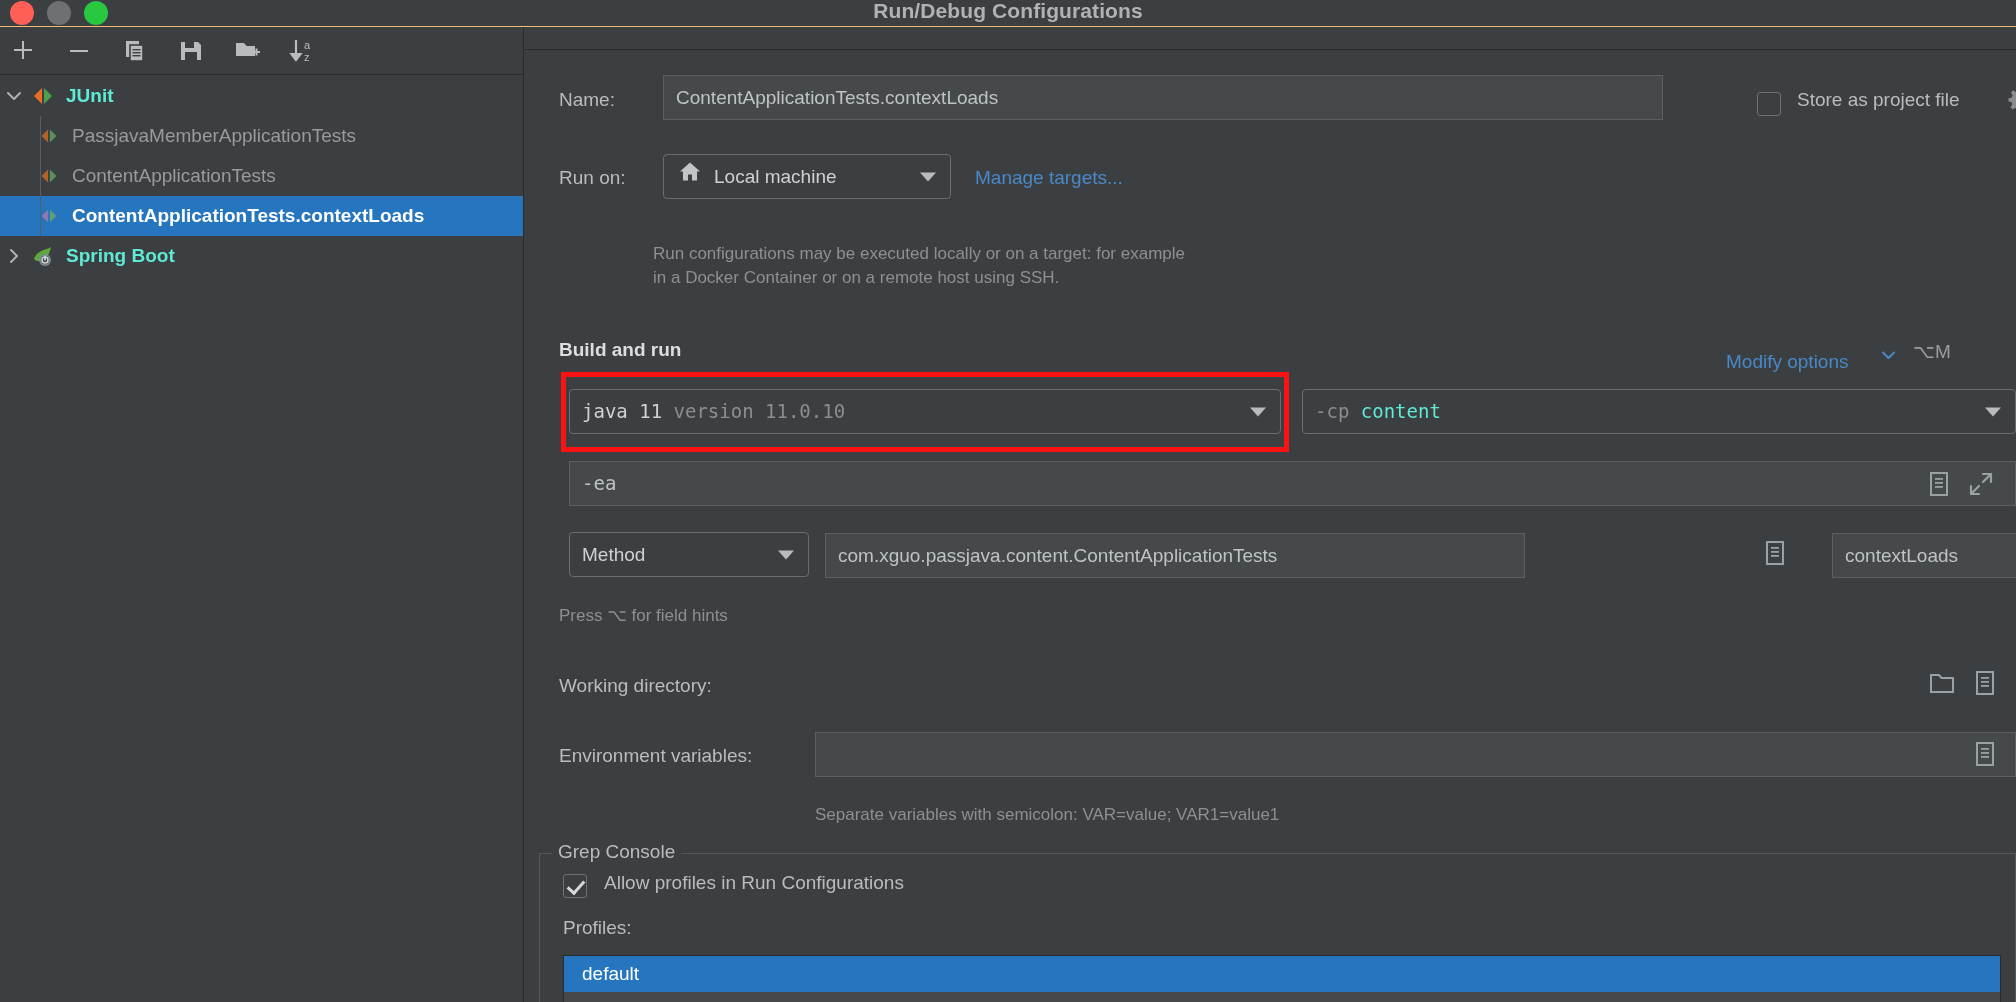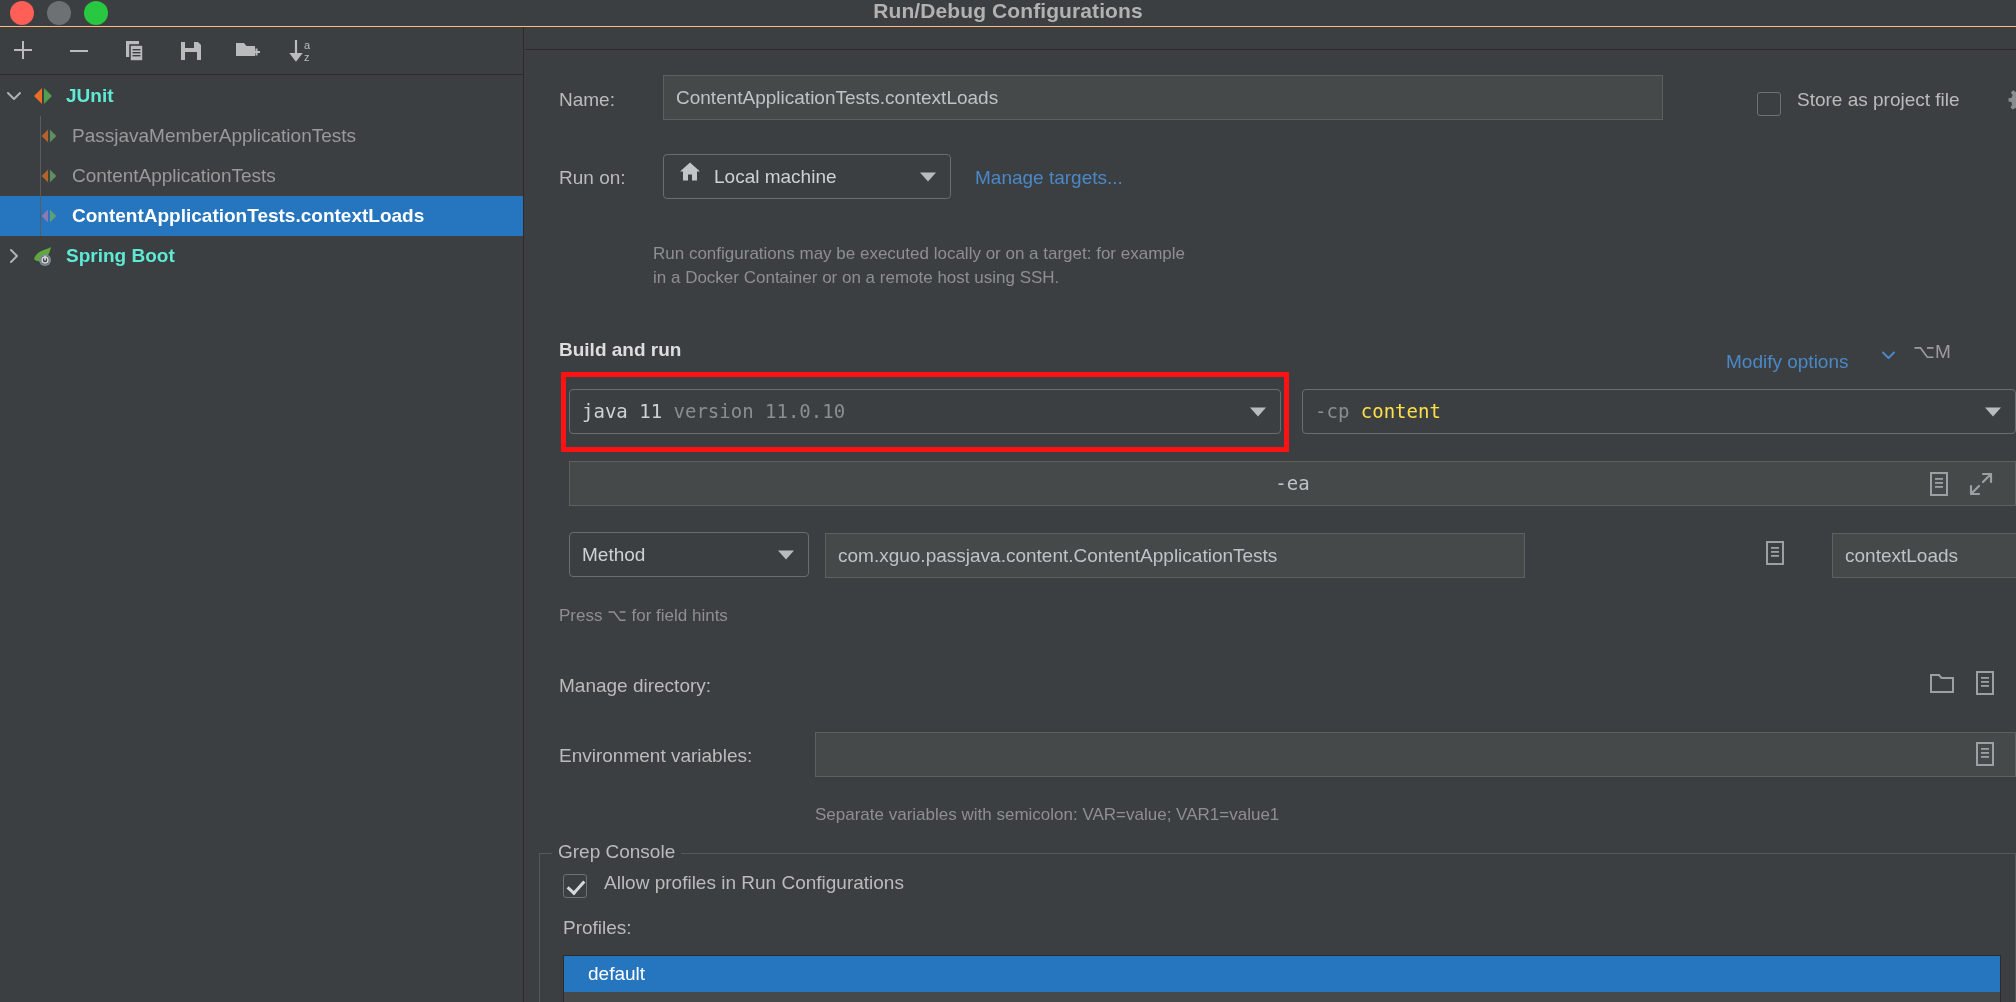--- a/index.html
+++ b/index.html
@@ -71,21 +71,21 @@
     border-bottom: 1px solid #2b2b2b; background: #3c3f41;
   }
 
   .lbl { color: #bbbbbb; font-size: 19px; }
 
   .field {
     background: #45494a; border: 1px solid #5e6060; color: #bfc3c7;
     font-size: 19px; height: 45px; line-height: 43px; padding: 0 12px;
     white-space: nowrap; overflow: hidden;
   }
-  .field.mono { font-family: "DejaVu Sans Mono", monospace; font-size: 19px; text-align: center; }
+  .field.mono { font-family: "DejaVu Sans Mono", monospace; font-size: 19px; }
   .combo {
     background: #3c3f41; border: 1px solid #6a6d6f; border-radius: 4px;
     color: #cfd2d4; font-size: 19px; height: 45px; line-height: 43px;
     padding: 0 12px; position: relative; white-space: nowrap; overflow: hidden;
   }
   .caret {
     position: absolute; right: 14px; top: 50%; transform: translateY(-50%);
     width: 0; height: 0; border-left: 8px solid transparent;
     border-right: 8px solid transparent; border-top: 9px solid #b9bcbe;
   }
@@ -114,21 +114,21 @@
     position: absolute; border: 1px solid #555859;
   }
   .fieldset-legend {
     position: absolute; top: -13px; left: 12px; background: #3c3f41;
     padding: 0 6px; color: #bbbbbb; font-size: 19px;
   }
   .listbox {
     position: absolute; background: #45494a; border: 1px solid #2b2b2b;
   }
   .listitem {
-    height: 36px; line-height: 36px; padding-left: 24px; font-size: 19px;
+    height: 36px; line-height: 36px; padding-left: 18px; font-size: 19px;
     color: #ffffff;
   }
   .listitem.sel { background: #2675bf; }
 </style>
 </head>
 <body>
 
 <div id="app">
 
   <div class="titlebar">
@@ -297,21 +297,21 @@
     <div class="hint" style="position:absolute; left:1388px; top:313px; font-size:19px; color:#9a9c9e;">⌥M</div>
 
     <div class="combo mono" style="position:absolute; left:44px; top:362px; width:712px; font-family:'DejaVu Sans Mono', monospace;">
       <span style="color:#cfd2d4;text-align:center;">java 11</span><span>&nbsp;</span><span style="color:#8b8e90;">version 11.0.10</span>
       <span class="caret"></span>
     </div>
 
     <div class="redbox" style="left:36px; top:345px; width:728px; height:80px;"></div>
 
     <div class="combo mono" style="position:absolute; left:777px; top:362px; width:714px; font-family:'DejaVu Sans Mono', monospace;">
-      <span style="color:#8b8e90;">-cp</span><span>&nbsp;</span><span style="color:#fde047;">content</span>
+      <span style="color:#8b8e90;">-cp</span><span>&nbsp;</span><span style="color:#5eead4;">content</span>
       <span class="caret"></span>
     </div>
 
     <div class="field mono" style="position:absolute; left:44px; top:434px; width:1447px; font-family:'DejaVu Sans Mono', monospace;">-ea</div>
     <span class="iconbtn" style="position:absolute; left:1402px; top:444px;">
       <svg width="24" height="26" viewBox="0 0 24 26">
         <rect x="4" y="2" width="16" height="22" fill="none" stroke="#9aa0a3" stroke-width="2"></rect>
         <rect x="8" y="7" width="8" height="1.8" fill="#9aa0a3"></rect>
         <rect x="8" y="11" width="8" height="1.8" fill="#9aa0a3"></rect>
         <rect x="8" y="15" width="8" height="1.8" fill="#9aa0a3"></rect>
@@ -333,21 +333,21 @@
         <rect x="4" y="2" width="16" height="22" fill="none" stroke="#9aa0a3" stroke-width="2"></rect>
         <rect x="8" y="7" width="8" height="1.8" fill="#9aa0a3"></rect>
         <rect x="8" y="11" width="8" height="1.8" fill="#9aa0a3"></rect>
         <rect x="8" y="15" width="8" height="1.8" fill="#9aa0a3"></rect>
       </svg>
     </span>
     <div class="field" style="position:absolute; left:1307px; top:506px; width:335px;">contextLoads</div>
 
     <div class="hint" style="position:absolute; left:34px; top:577px;">Press ⌥ for field hints</div>
 
-    <div class="lbl" style="position:absolute; left:34px; top:648px;">Manage directory:</div>
+    <div class="lbl" style="position:absolute; left:34px; top:648px;">Working directory:</div>
     <span class="iconbtn" style="position:absolute; left:1404px; top:644px;">
       <svg width="26" height="24" viewBox="0 0 26 24">
         <path d="M2 4h8l2.5 3H24v14H2z" fill="none" stroke="#9aa0a3" stroke-width="2"></path>
       </svg>
     </span>
     <span class="iconbtn" style="position:absolute; left:1448px; top:643px;">
       <svg width="24" height="26" viewBox="0 0 24 26">
         <rect x="4" y="2" width="16" height="22" fill="none" stroke="#9aa0a3" stroke-width="2"></rect>
         <rect x="8" y="7" width="8" height="1.8" fill="#9aa0a3"></rect>
         <rect x="8" y="11" width="8" height="1.8" fill="#9aa0a3"></rect>

